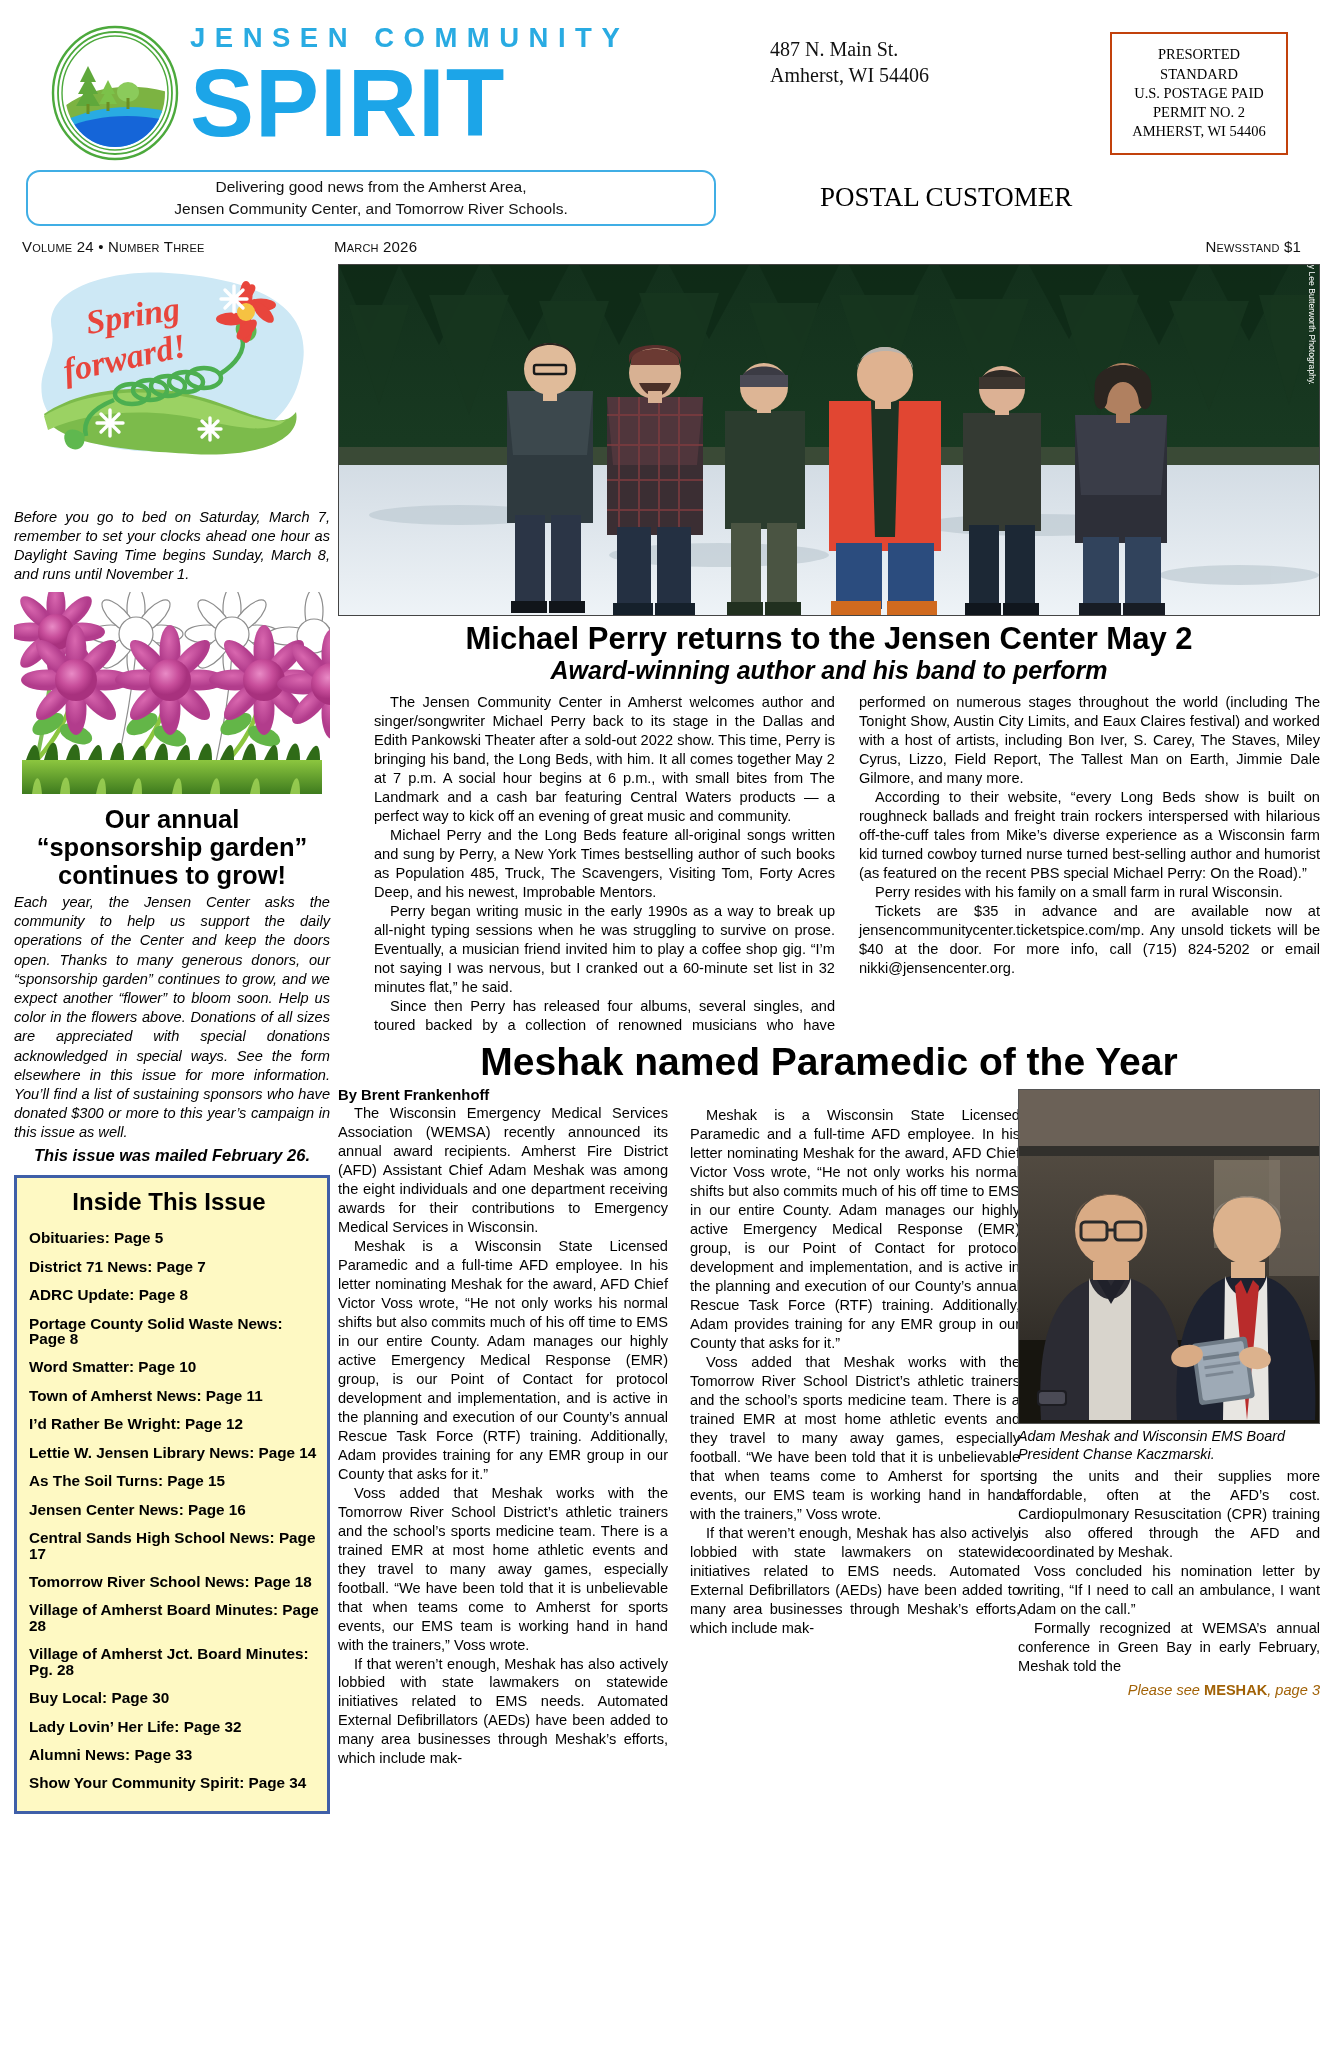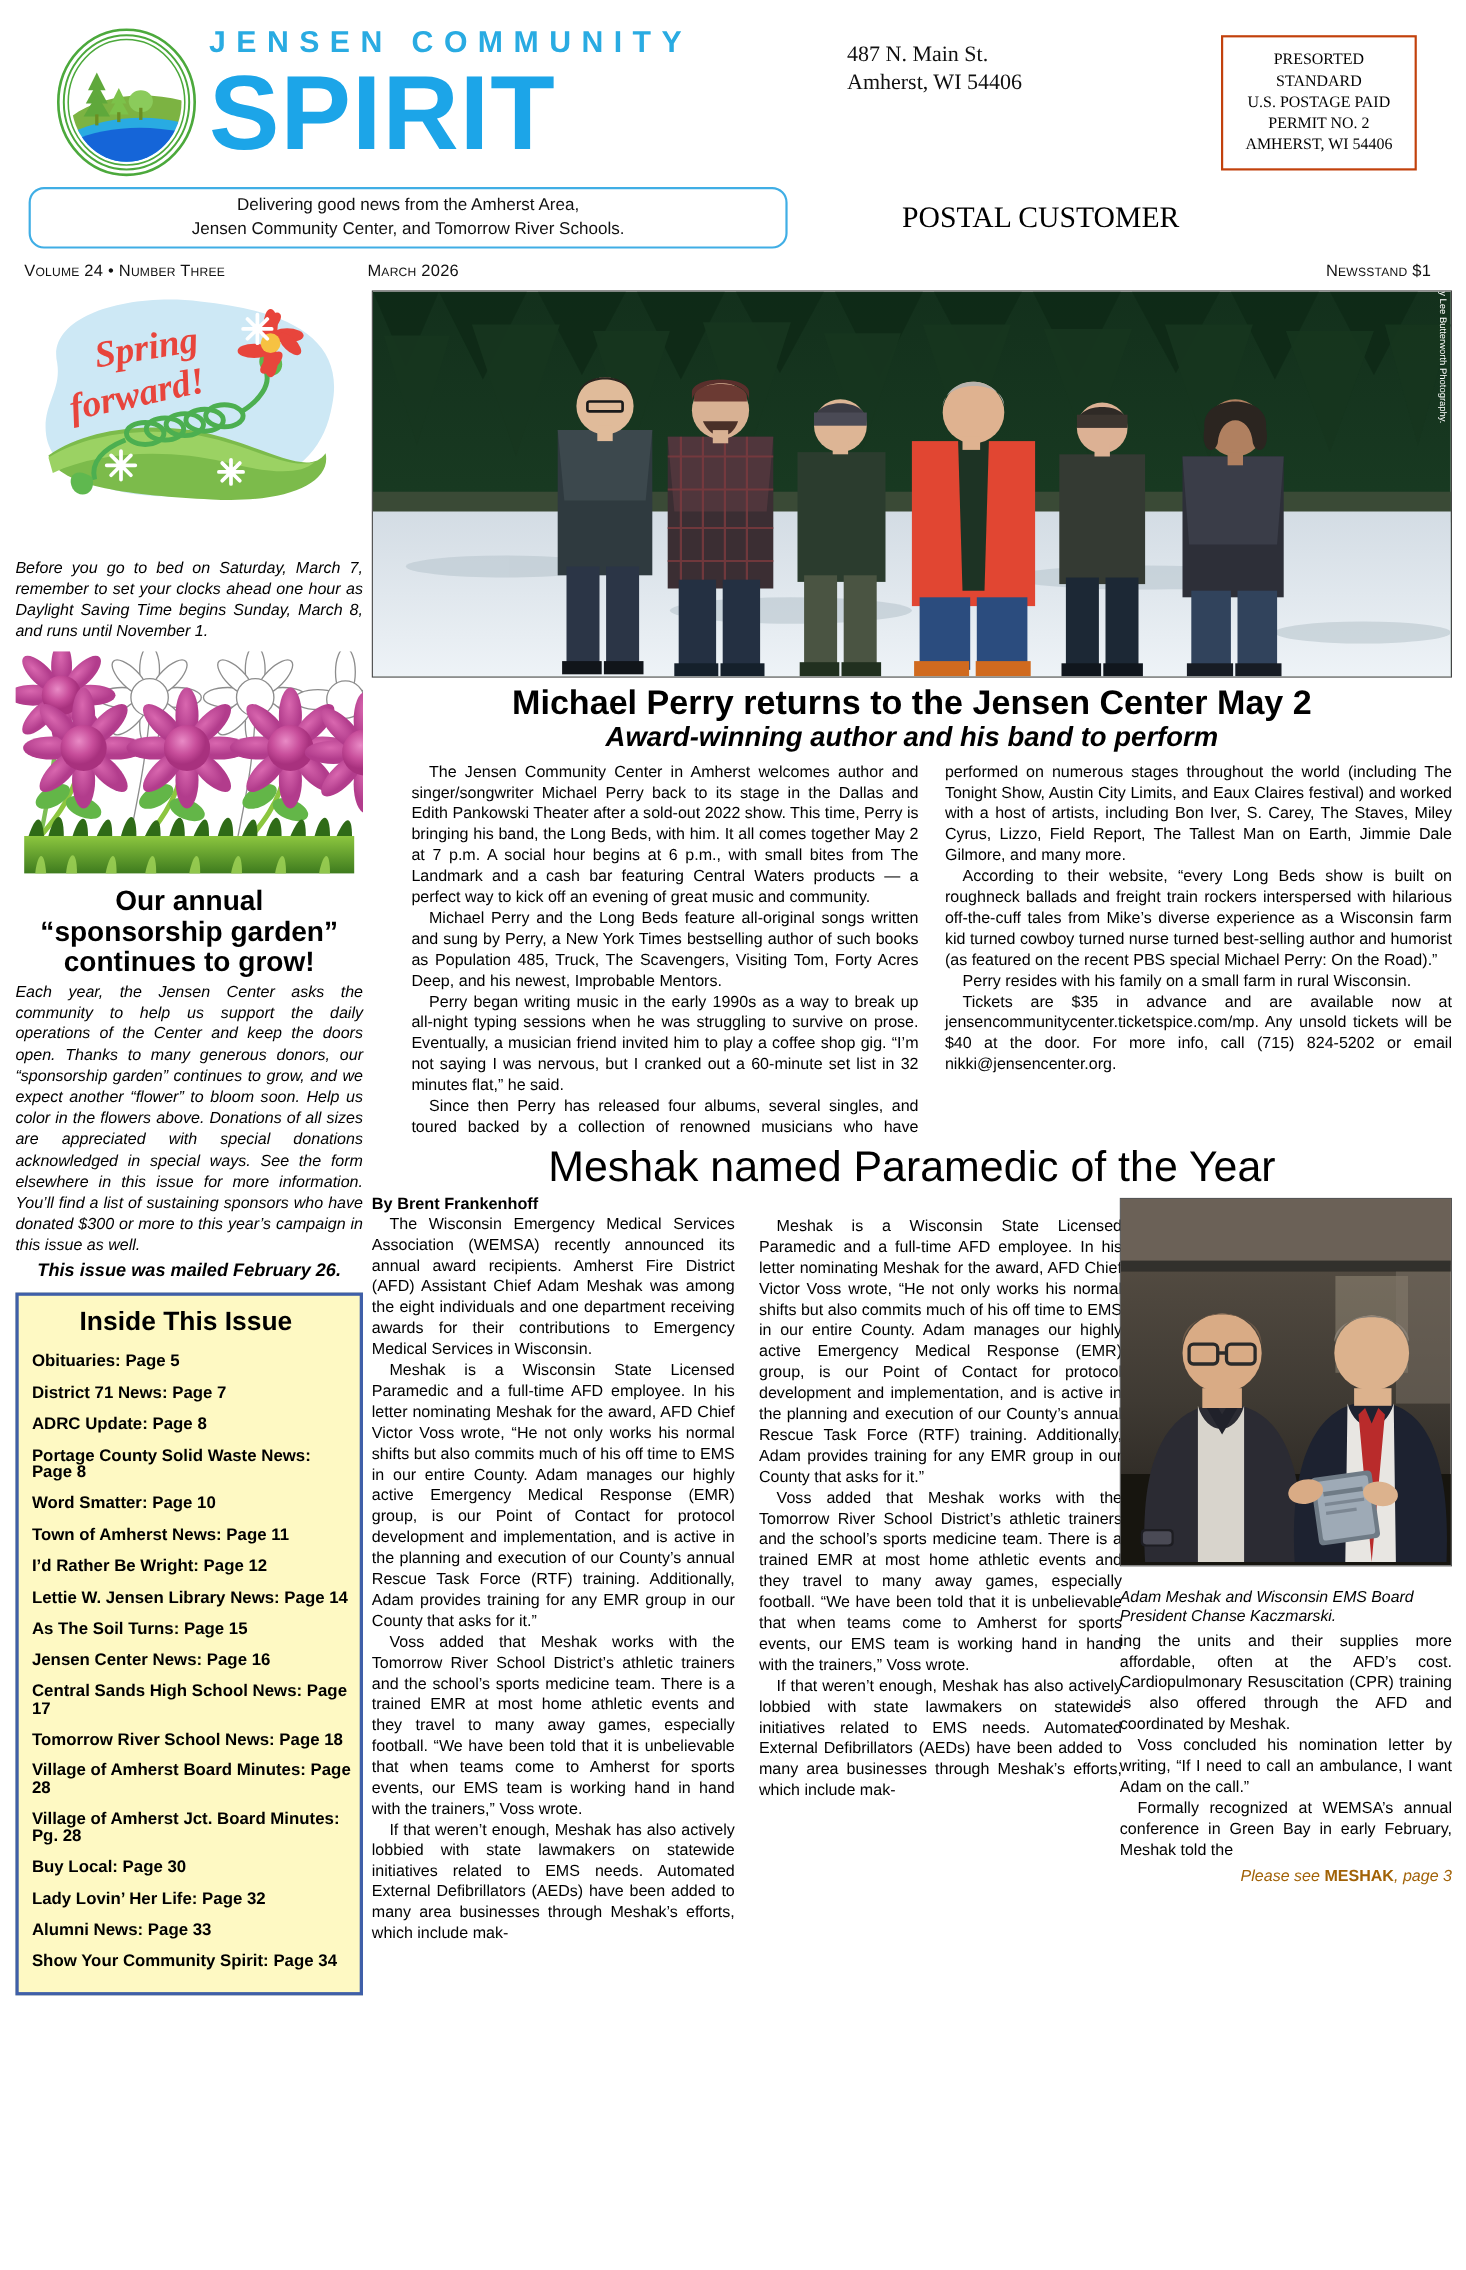--- a/index.html
+++ b/index.html
@@ -164,21 +164,21 @@
   .two-col p {
     font-family: "Liberation Sans", sans-serif;
     font-size: 14.6px; line-height: 1.30;
     text-align: justify; color:#000;
     text-indent: 16px;
   }
 
   
   .meshak-head {
     font-family: "Liberation Sans", sans-serif;
-    font-weight: 400; font-size: 39px; line-height: 1.05;
+    font-weight: 700; font-size: 39px; line-height: 1.05;
     text-align:center; color:#000; margin-top: 4px;
   }
   .meshak-wrap { position: relative; margin-top: 4px; width: 982px; }
   .byline {
     font-family: "Liberation Sans", sans-serif;
     font-weight:700; font-size: 14.8px; color:#000; margin-bottom:1px;
   }
   .meshak-left {
     position:absolute; left:0; top: 0; width: 330px;
   }
@@ -191,21 +191,21 @@
     position:absolute; left: 352px; top: 0; width: 330px;
   }
   .meshak-photo-col { position:absolute; left: 680px; top: 2px; width: 302px; }
   .meshak-photo {
     width: 302px; height: 335px;
     border: 1px solid #555; overflow:hidden; position:relative;
   }
   .meshak-caption {
     font-family: "Liberation Sans", sans-serif;
     font-style: italic; font-size: 14.4px; line-height: 1.25;
-    color:#000; margin-top: 19px;
+    color:#000; margin-top: 3px;
   }
   .meshak-col3 {
     margin-top: 4px;
   }
   .meshak-col3 p {
     font-family: "Liberation Sans", sans-serif;
     font-size: 14.6px; line-height: 1.30; text-align: justify;
     color:#000; text-indent: 16px;
   }
   .jump {

